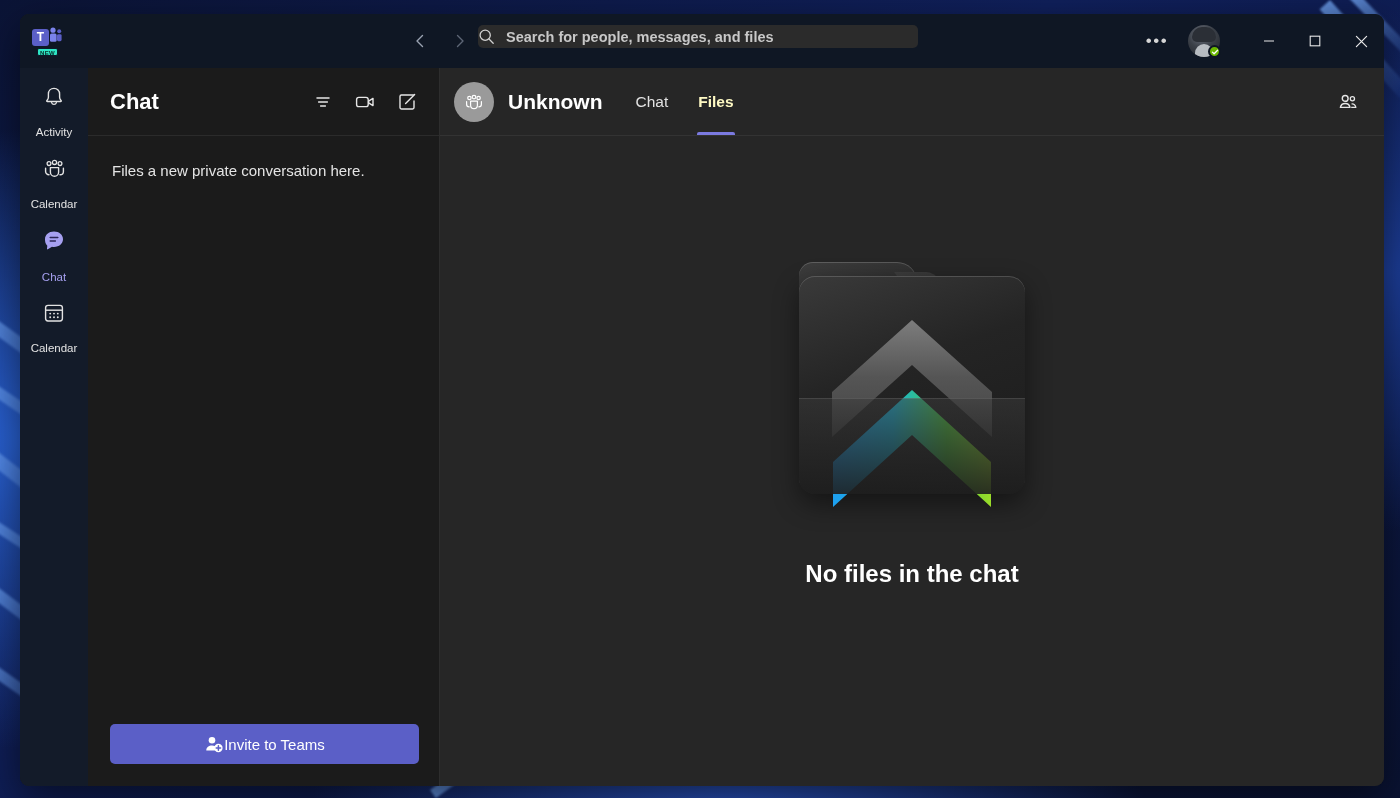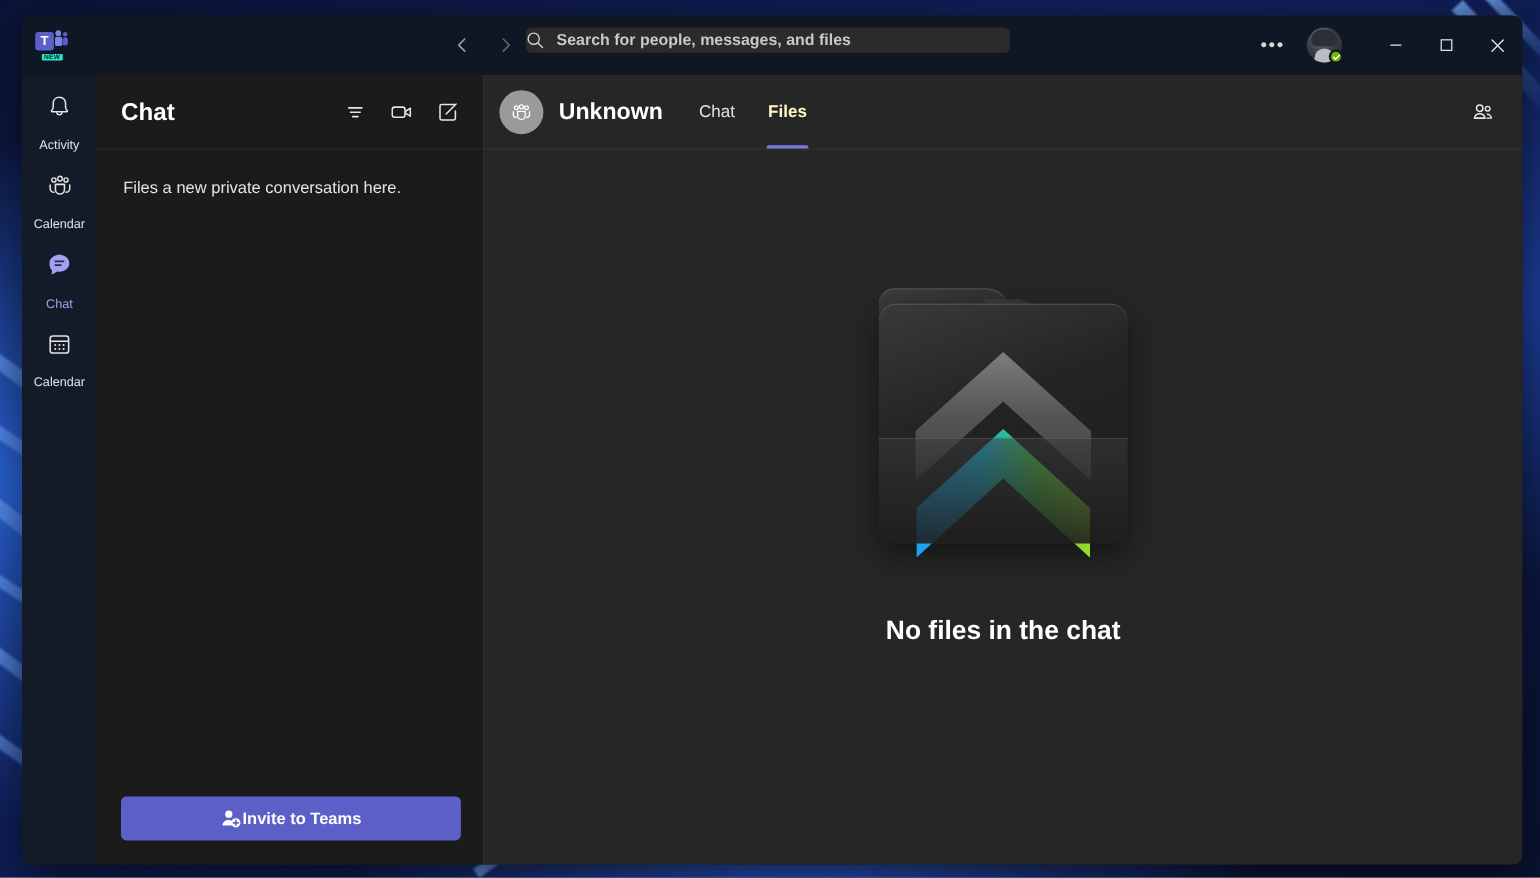--- a/index.html
+++ b/index.html
@@ -144,21 +144,21 @@
   .hicon {
     width:28px; height:28px; display:flex; align-items:center; justify-content:center;
     color:#e6e6e6;
   }
   .chat-empty {
     padding:22px 22px 0 24px; color:#e4e4e4; font-size:15px; line-height:25px;
   }
   .invite-wrap { margin-top:auto; padding:0 20px 22px 22px; }
   .invite-btn {
     width:100%; height:40px; background:#5b5fc7; color:#fff; border:none;
-    border-radius:5px; font-size:15px; font-weight:bold;
+    border-radius:5px; font-size:15px; font-weight:normal;
     display:flex; align-items:center; justify-content:center; 
     font-family:"Liberation Sans", sans-serif;
   }
 
   
   .content { flex:1; background:#262626; display:flex; flex-direction:column; min-width:0; }
   .content-header {
     height:68px; flex:0 0 68px; display:flex; align-items:center;
     padding:0 20px 0 14px; border-bottom:1px solid #333; position:relative;
   }

